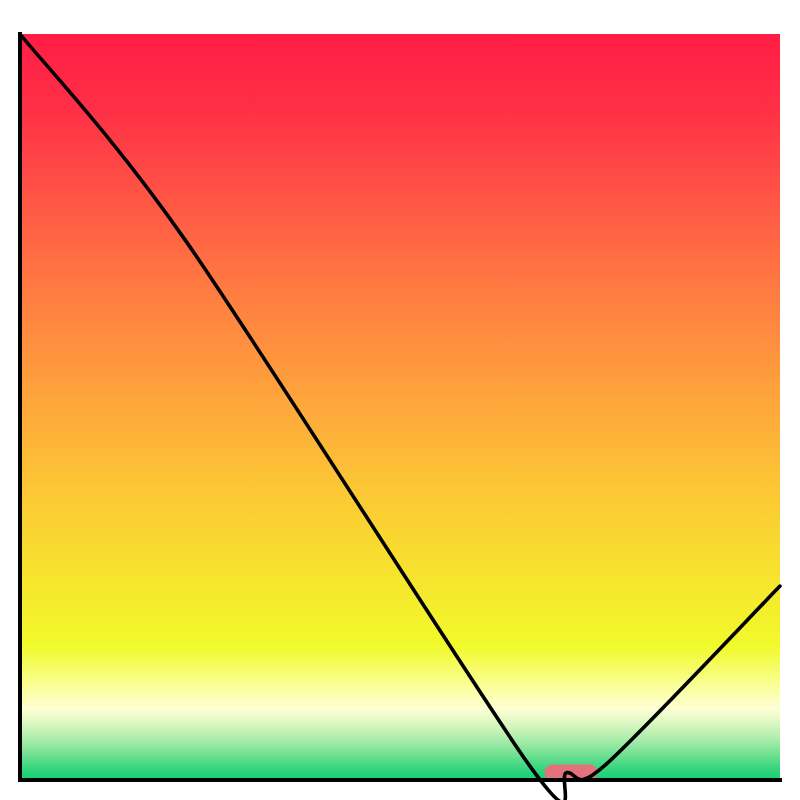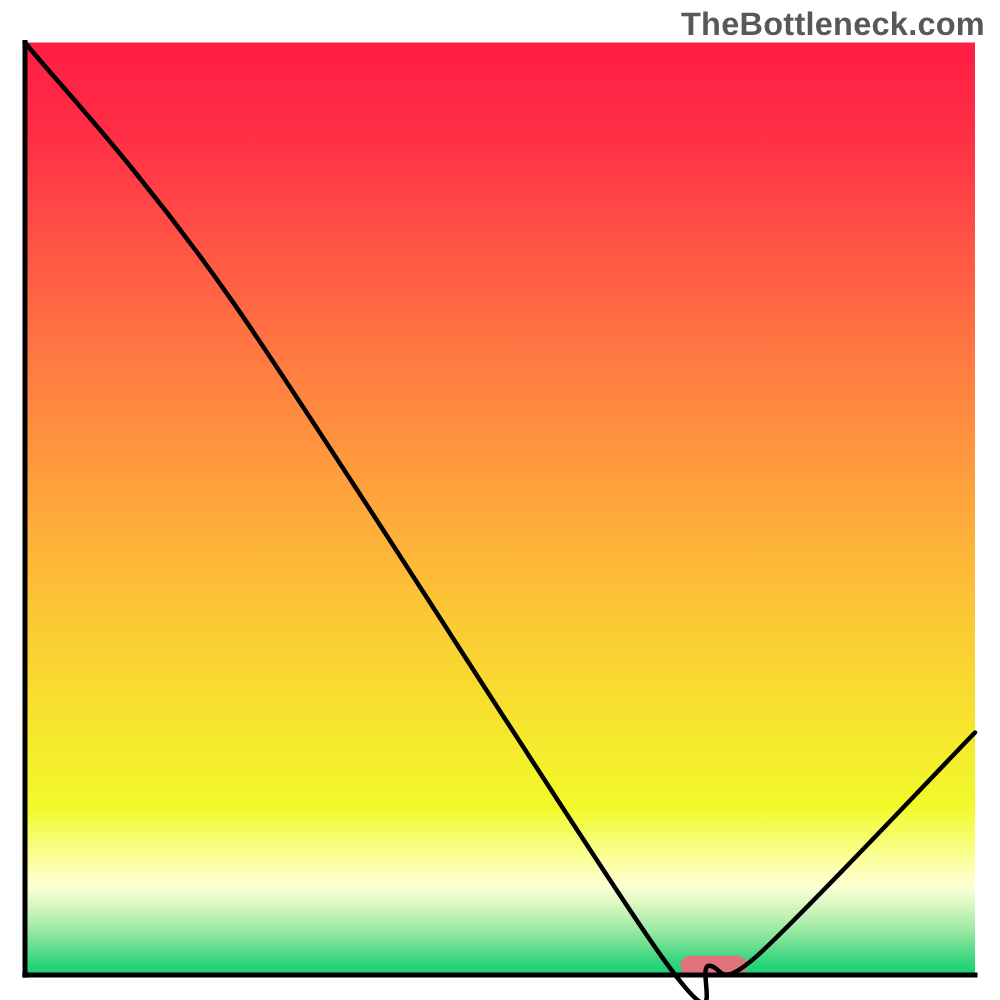--- a/index.html
+++ b/index.html
@@ -26,21 +26,20 @@
     font-family: Arial, Helvetica, sans-serif;
   }
   svg {
     display: block;
   }
 </style>
 </head>
 <body>
 
 <div class="container">
-  <div class="watermark">TheBottleneck.com</div>
   <svg id="chart-svg" width="800" height="800" viewBox="0 0 800 800">
       <defs>
         <linearGradient id="bgGrad" x1="0" y1="0" x2="0" y2="1">
           <stop offset="0%" stop-color="#ff1d44"></stop>
           <stop offset="10%" stop-color="#ff2f46"></stop>
           <stop offset="22%" stop-color="#ff5545"></stop>
           <stop offset="35%" stop-color="#ff7d41"></stop>
           <stop offset="48%" stop-color="#fea23c"></stop>
           <stop offset="60%" stop-color="#fcc435"></stop>
           <stop offset="72%" stop-color="#f7e22e"></stop>

